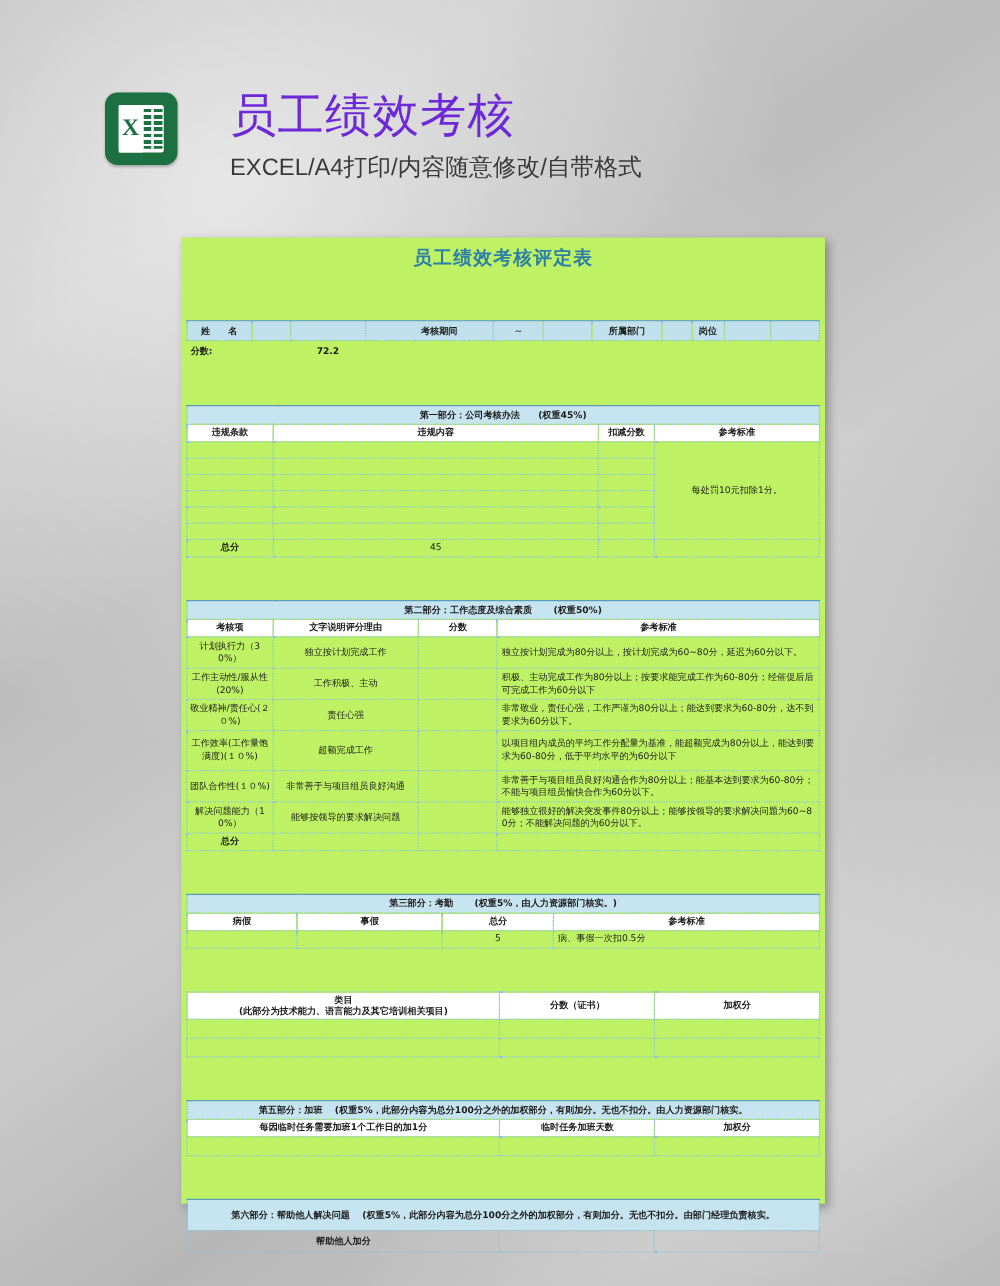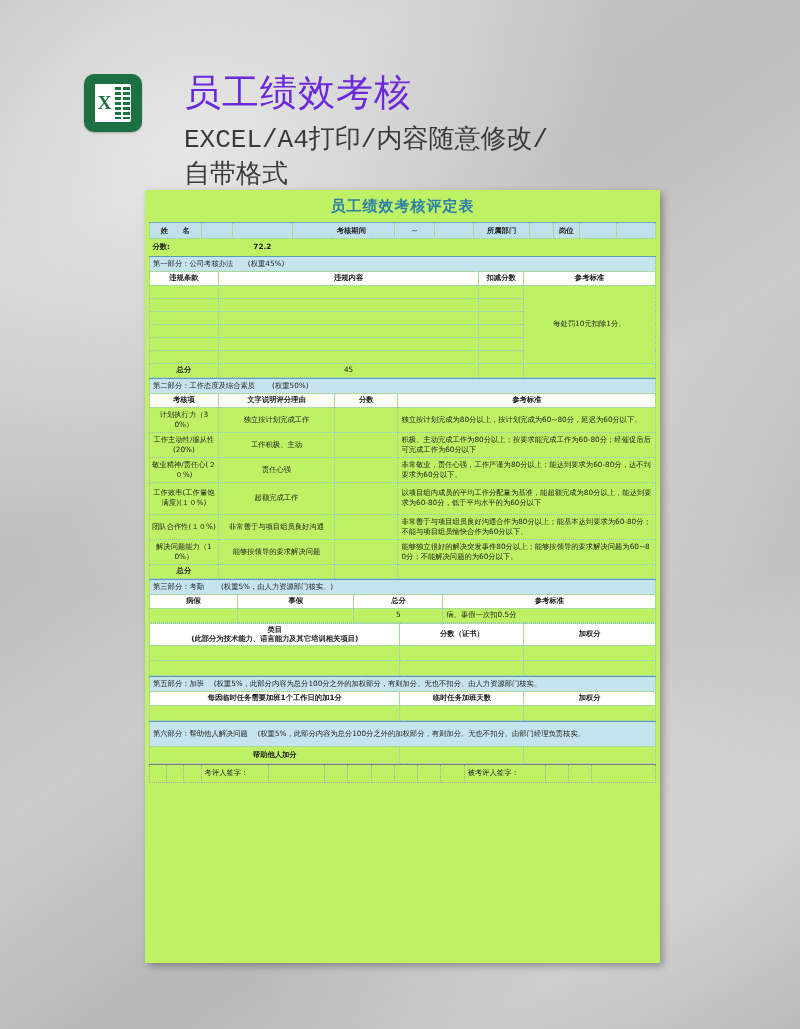--- a/index.html
+++ b/index.html
@@ -37,48 +37,48 @@
   #logo .grid:after{
     content:"";position:absolute;left:6px;top:0;width:2px;height:32px;background:#ffffff;
   }
   #banner h1{
     position:absolute;left:100px;top:-6px;margin:0;
     font-size:37px;font-weight:normal;color:#6d28d9;letter-spacing:1px;
     font-family:"DejaVu Sans","Liberation Sans",sans-serif;
   }
   #banner .sub{
     position:absolute;left:100px;top:47px;
-    font-size:26px;color:#3a3a3a;
-    font-family:Liberation Mono, monospace;
+    font-size:19px;color:#3a3a3a;
+    font-family:Liberation Sans, sans-serif;
   }
   
   #sheet{
     position:absolute;left:145px;top:190px;width:515px;height:773px;
     background:#bef264;
     box-shadow:3px 3px 7px rgba(0,0,0,.30);
     font-family:"DejaVu Sans","Liberation Sans",sans-serif;
     font-size:7.3px;color:#1b1b1b;
     box-sizing:border-box;
     padding:0 4px;
   }
   #doc-title{
     height:32px;line-height:32px;text-align:center;
     font-size:15px;font-weight:bold;color:#2d7fa8;letter-spacing:1px;
   }
-  table{border-collapse:collapse;width:100%;table-layout:fixed;}
+  table{border-collapse:collapse;width:100%;table-layout:fixed;margin-top:34px;}
   td{
     border:1px dotted #8fc4d8;
     padding:1px 2px;
     vertical-align:middle;
     line-height:1.32;
     word-break:break-all;
     overflow:hidden;
   }
   .hdr{background:#bfe0ec;}
-  .band{background:#c6e4ef;font-weight:normal;text-align:left;padding:2px 3px;}
+  .band{background:#c6e4ef;font-weight:bold;text-align:center;padding:2px 3px;}
   .band-top{border-top:1px solid #5a9cb6;}
   .ctr{text-align:center;}
   .left{text-align:left;padding-left:3px;}
   .b{font-weight:bold;}
   .colhdr{background:#ffffff;text-align:center;font-weight:bold;height:14px;}
   .solidtop{border-top:1px solid #6fa9c2;}
   .nb-l{border-left:none;}
   .nb-r{border-right:none;}
   .blank{height:13px;}
   .sig td{border:1px dotted #a9a9a9;height:15px;}

